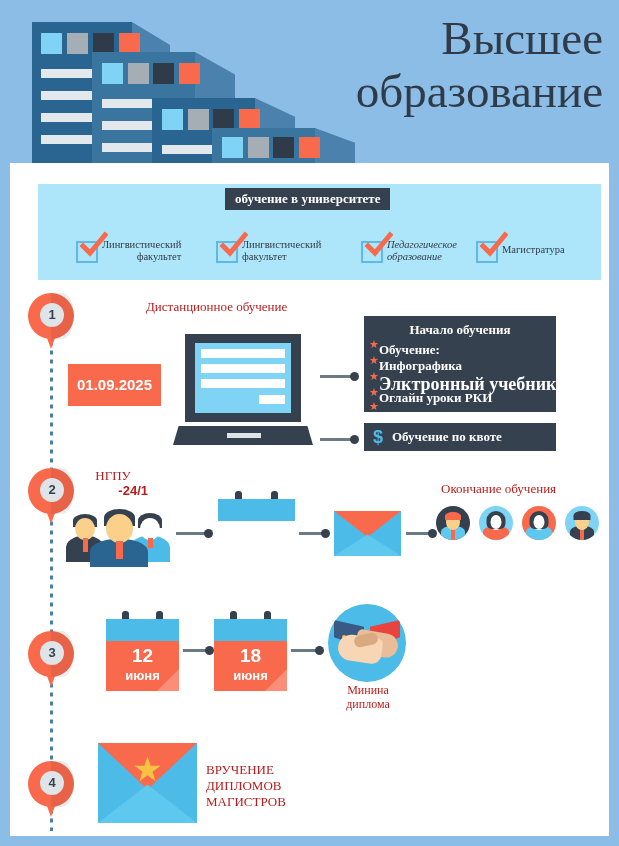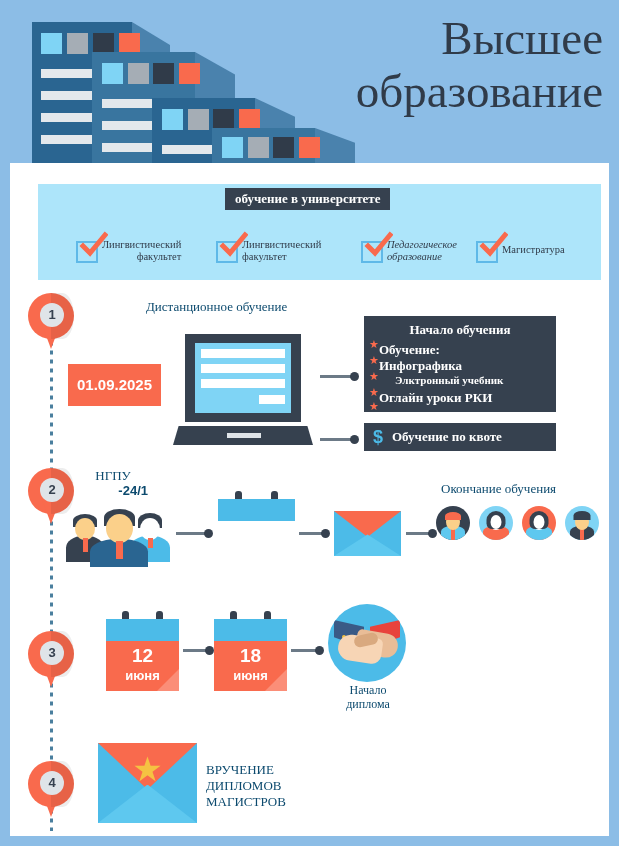--- a/index.html
+++ b/index.html
@@ -50,21 +50,21 @@
   .pin{position:absolute;width:46px;height:62px;}
   .pin-body{position:absolute;left:0;top:0;width:46px;height:46px;border-radius:50% 50% 50% 50%;background:#f96a4d;}
   .pin-tail{position:absolute;left:12px;top:26px;width:22px;height:30px;background:#f96a4d;
             clip-path:polygon(0 0,100% 0,50% 100%);}
   .pin-circ{position:absolute;left:12px;top:10px;width:24px;height:24px;border-radius:50%;background:#dfe4e8;
             color:#36414f;font-family:"Liberation Sans",sans-serif;font-size:13px;font-weight:bold;
             text-align:center;line-height:24px;}
   .pin-shade{position:absolute;left:23px;top:0;width:23px;height:46px;background:rgba(0,0,0,.07);border-radius:0 50% 50% 0;}
 
   
-  .lbl-red{position:absolute;color:#0c4a6e;font-size:13px;line-height:15px;}
+  .lbl-red{position:absolute;color:#b91c1c;font-size:13px;line-height:15px;}
   .orange-box{position:absolute;background:#f96a4d;color:#fff;
               font-family:"Liberation Sans",sans-serif;font-weight:bold;text-align:center;}
   .dark-box{position:absolute;background:#36414f;color:#fff;}
   .conn{position:absolute;height:3px;background:#6c7a87;}
   .conn-dot{position:absolute;width:9px;height:9px;border-radius:50%;background:#36414f;}
 
   
   .lap-screen{position:absolute;background:#36414f;}
   .lap-inner{position:absolute;background:#7fd4f5;}
   .lap-row{position:absolute;background:#fff;}
@@ -264,21 +264,21 @@
         <div style="position:relative;height:16px;">
           <span class="star-b" style="left:-5px;top:-3px;">★</span>
           <span style="position:absolute;left:5px;top:0;font-size:13px;font-weight:bold;white-space:nowrap;">Обучение:</span>
         </div>
         <div style="position:relative;height:16px;">
           <span class="star-b" style="left:-5px;top:-3px;">★</span>
           <span style="position:absolute;left:5px;top:0;font-size:13px;font-weight:bold;white-space:nowrap;">Инфографика</span>
         </div>
         <div style="position:relative;height:16px;">
           <span class="star-b" style="left:-5px;top:-3px;">★</span>
-          <span style="position:absolute;left:5px;top:0;font-size:11px;font-weight:bold;white-space:nowrap;margin-left:16px;">Элктронный учебник</span>
+          <span style="position:absolute;left:5px;top:0;font-size:18px;font-weight:bold;white-space:nowrap;">Элктронный учебник</span>
         </div>
         <div style="position:relative;height:16px;">
           <span class="star-b" style="left:-5px;top:-3px;">★</span>
           <span style="position:absolute;left:5px;top:0;font-size:13px;font-weight:bold;white-space:nowrap;">Оглайн уроки РКИ</span>
           <span class="star-b" style="left:-5px;top:11px;">★</span>
         </div>
       </div>
     </div>
 
     <div class="dark-box" style="left:346px;top:252px;width:192px;height:28px;">
@@ -401,21 +401,21 @@
 
     <div class="hs" style="left:310px;top:433px;">
       <div class="hs-cuffL"></div>
       <div class="hs-cuffR"></div>
       <div class="hs-dot"></div>
       <div class="hs-handR"></div>
       <div class="hs-handL"></div>
       <div class="hs-thumb"></div>
     </div>
     <div class="lbl-red" style="left:300px;top:512px;width:100px;text-align:center;font-size:12px;line-height:14px;">
-      <div>Начало</div>
+      <div>Минина</div>
       <div>диплома</div>
     </div>
 
     <div class="pin" style="left:10px;top:590px;">
       <div class="pin-body"></div>
       <div class="pin-tail"></div>
       <div class="pin-shade"></div>
       <div class="pin-circ">4</div>
     </div>
 

